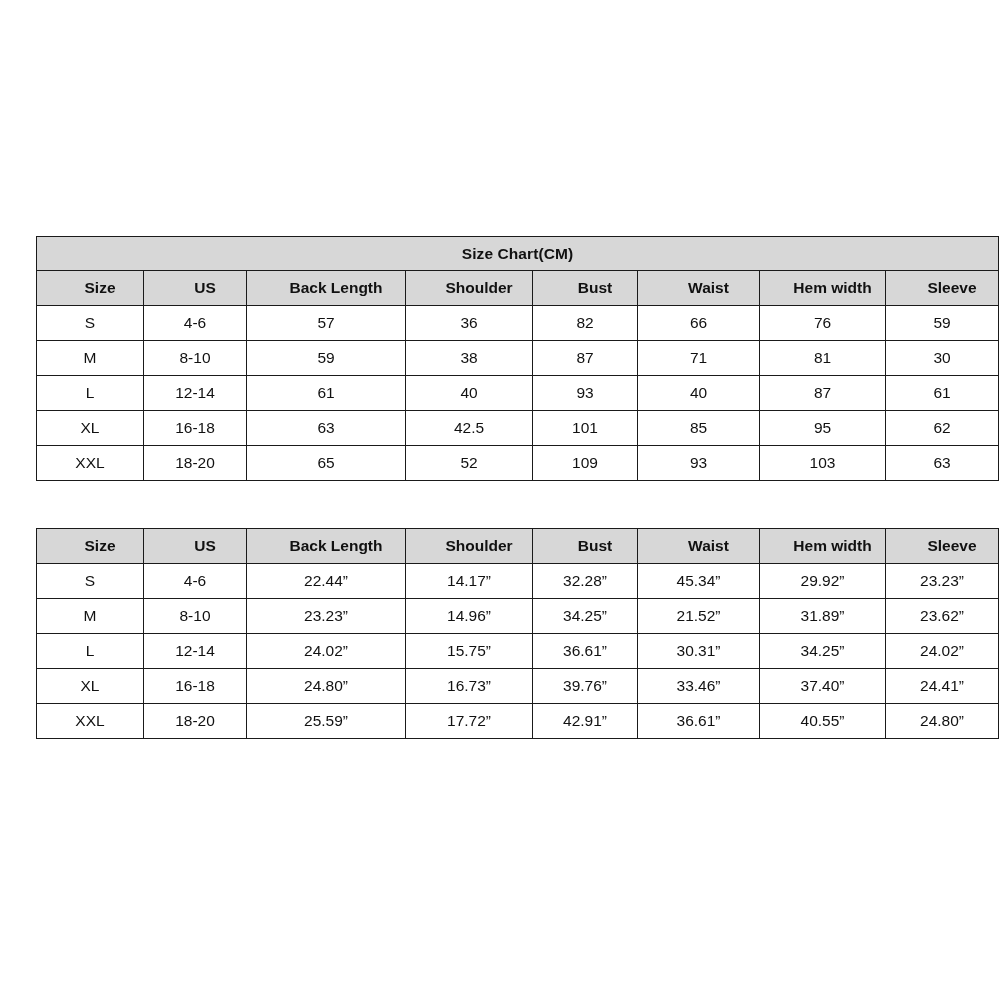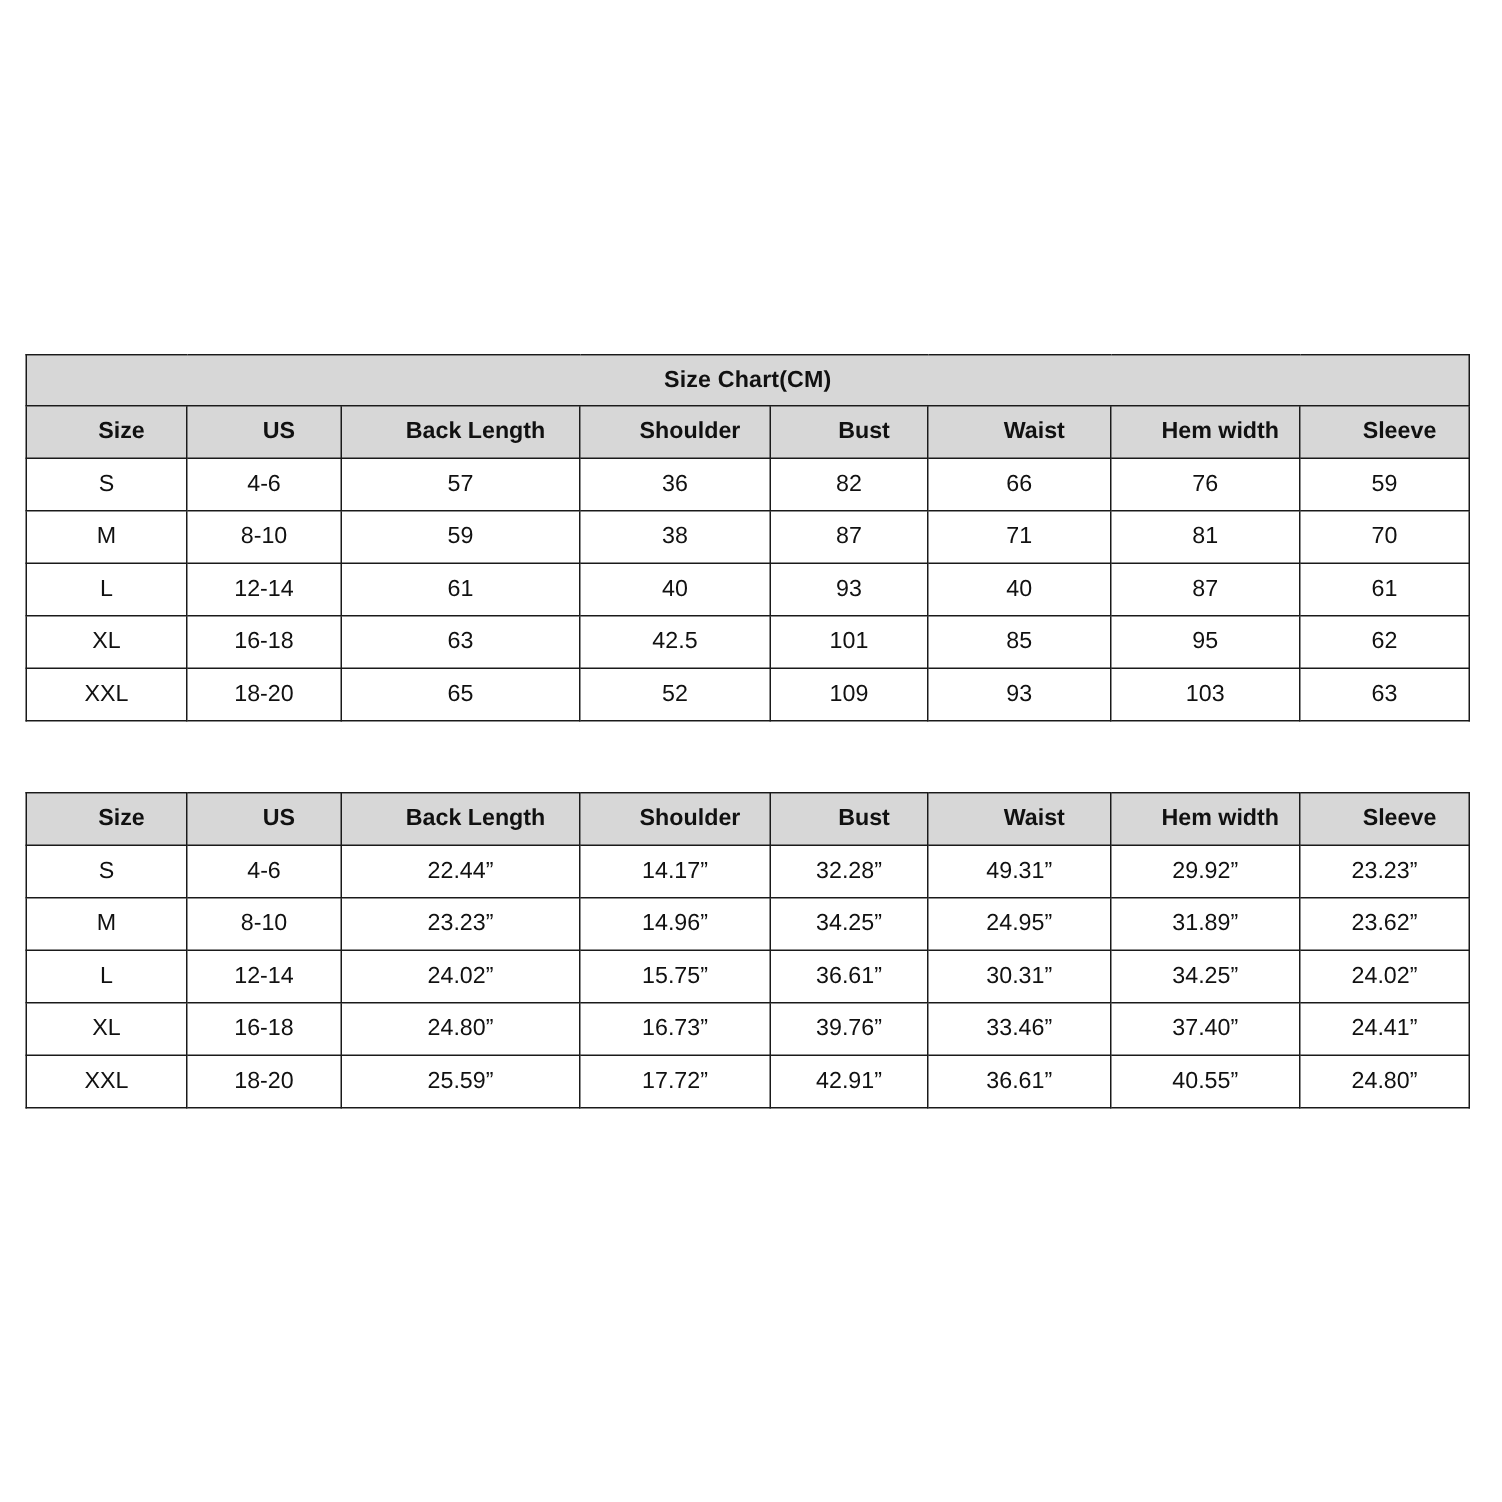--- a/index.html
+++ b/index.html
@@ -17,21 +17,21 @@
 
   .page {
     position: relative;
     width: 1001px;
     height: 1001px;
     box-sizing: border-box;
   }
 
   .chart-block {
     position: absolute;
-    left: 17px;
+    left: 36px;
     width: 962px;
   }
 
   #block-cm  { top: 236px; }
   #block-inch{ top: 528px; }
 
   table.size-table {
     width: 962px;
     border-collapse: collapse;
     table-layout: fixed;
@@ -128,21 +128,21 @@
           <td>59</td>
         </tr>
         <tr class="data-row">
           <td>M</td>
           <td>8-10</td>
           <td>59</td>
           <td>38</td>
           <td>87</td>
           <td>71</td>
           <td>81</td>
-          <td>70</td>
+          <td>30</td>
         </tr>
         <tr class="data-row">
           <td>L</td>
           <td>12-14</td>
           <td>61</td>
           <td>40</td>
           <td>93</td>
           <td>40</td>
           <td>87</td>
           <td>61</td>
@@ -195,31 +195,31 @@
           <th>Sleeve</th>
         </tr>
       </thead>
       <tbody>
         <tr class="data-row">
           <td>S</td>
           <td>4-6</td>
           <td>22.44”</td>
           <td>14.17”</td>
           <td>32.28”</td>
-          <td>49.31”</td>
+          <td>45.34”</td>
           <td>29.92”</td>
           <td>23.23”</td>
         </tr>
         <tr class="data-row">
           <td>M</td>
           <td>8-10</td>
           <td>23.23”</td>
           <td>14.96”</td>
           <td>34.25”</td>
-          <td>24.95”</td>
+          <td>21.52”</td>
           <td>31.89”</td>
           <td>23.62”</td>
         </tr>
         <tr class="data-row">
           <td>L</td>
           <td>12-14</td>
           <td>24.02”</td>
           <td>15.75”</td>
           <td>36.61”</td>
           <td>30.31”</td>

